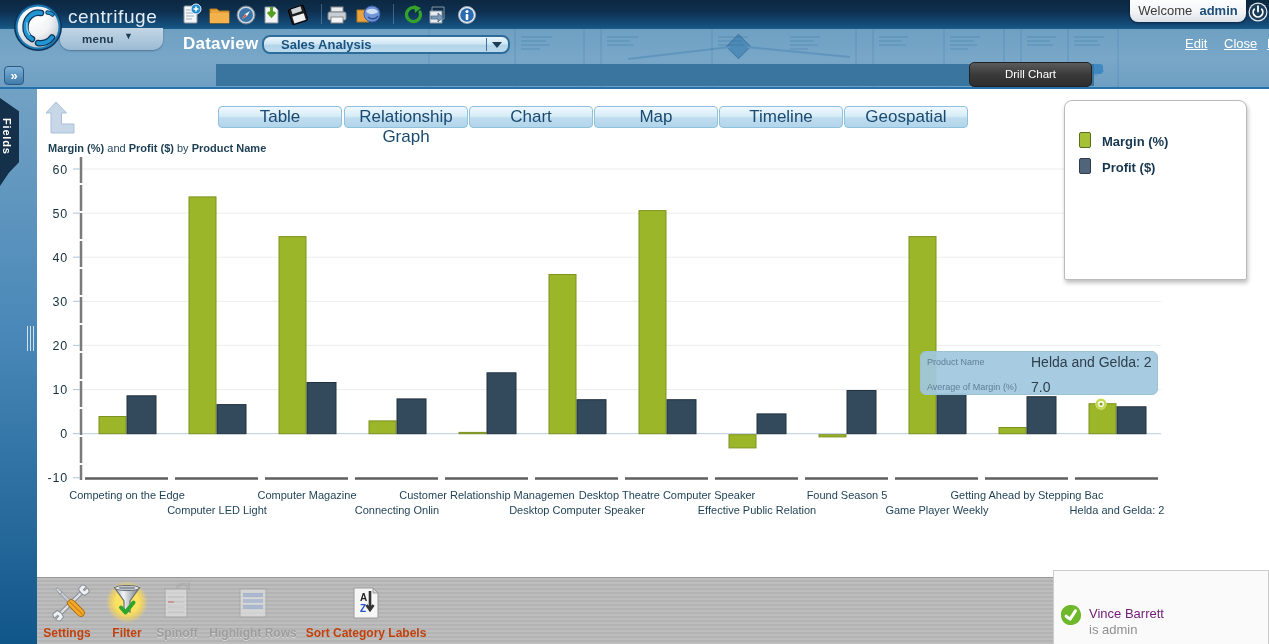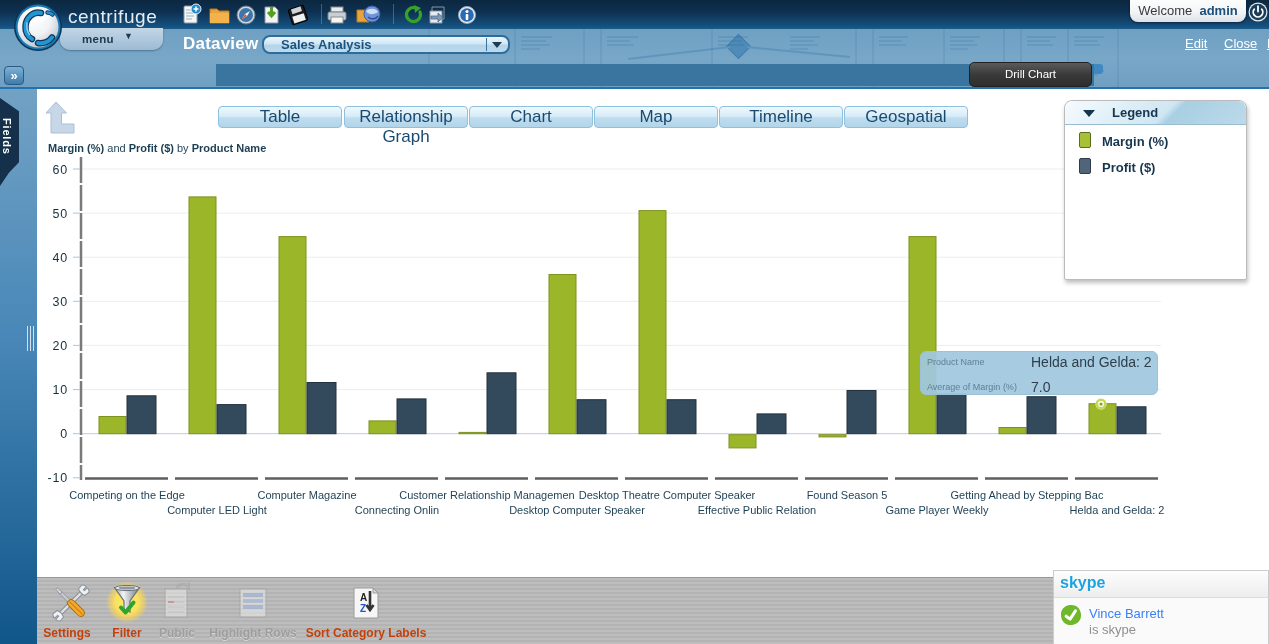--- a/index.html
+++ b/index.html
@@ -43,21 +43,21 @@
 .legitem{position:absolute;left:14px;font-size:13px;font-weight:bold;color:#16364f;}
 .sw{display:inline-block;width:10px;height:14px;border-radius:2px;vertical-align:-2px;margin-right:11px;}
 
 #tooltip{left:920px;top:351px;width:238px;height:44px;background:rgba(160,200,223,0.92);border:1px solid #9cc2d8;border-radius:6px;box-sizing:border-box;}
 #tooltip .l{position:absolute;font-size:9px;color:#5e7f94;}
 #tooltip .v{position:absolute;font-size:14px;color:#2e3e4a;}
 
 #skype{left:1053px;top:570px;width:216px;height:74px;background:#fafafa;border:1px solid #ccc;border-bottom:none;box-sizing:border-box;}
 #skyhead{position:absolute;left:0;top:0;width:100%;height:26px;background:linear-gradient(180deg,#fdfdfd 0%,#ededed 100%);border-bottom:1px solid #ddd;}
 #skylogo{position:absolute;left:6px;top:3px;font-size:16px;font-weight:bold;color:#1ba3e0;letter-spacing:0px;text-shadow:0 1px 1px rgba(255,255,255,0.9), 0 0 2px rgba(255,255,255,0.6);}
-#vince{position:absolute;left:35px;top:35px;font-size:13px;color:#3b82f6;}
+#vince{position:absolute;left:35px;top:35px;font-size:13px;color:#701a75;}
 #online{position:absolute;left:35px;top:51px;font-size:13px;color:#909090;}
 #skyicon{position:absolute;left:6px;top:33px;width:22px;height:22px;}
 </style>
 </head>
 <body>
 <div class="abs" id="topbar"></div>
 <div class="abs" id="subbar">
 <svg width="1269" height="59" viewBox="0 0 1269 59" xmlns="http://www.w3.org/2000/svg">
   <g opacity="0.55">
     <rect x="730" y="9" width="17" height="17" transform="rotate(45 738.5 17.5)" fill="#2f77ad" stroke="#1d5c8e"></rect>
@@ -355,24 +355,20 @@
     <text x="217" y="514">Computer LED Light</text>
     <text x="397" y="514">Connecting Onlin</text>
     <text x="577" y="514">Desktop Computer Speaker</text>
     <text x="757" y="514">Effective Public Relation</text>
     <text x="937" y="514">Game Player Weekly</text>
     <text x="1117" y="514">Helda and Gelda: 2</text>
   </g>
 </svg>
 
 <div class="abs" id="legend">
-  <div id="leghead">
-      <div class="tri"></div>
-      <span>Legend</span>
-    </div>
   <div class="legitem" style="top:31px;"><span class="sw" style="background:#a6c135;border:1px solid #5a6e1d;"></span>Margin (%)</div>
   <div class="legitem" style="top:57px;"><span class="sw" style="background:#50657a;border:1px solid #2c3c4a;"></span>Profit ($)</div>
 </div>
 
 <div class="abs" id="tooltip">
   <div class="l" style="left:6px;top:5px;">Product Name</div>
   <div class="v" style="left:110px;top:2px;">Helda and Gelda: 2</div>
   <div class="l" style="left:6px;top:30px;">Average of Margin (%)</div>
   <div class="v" style="left:110px;top:27px;">7.0</div>
 </div>
@@ -437,29 +433,26 @@
     <path d="M 317 11 L 336 11 L 341 16 L 341 41 L 317 41 Z" fill="#f6f6f6" stroke="#9a9a9a"></path>
     <path d="M 336 11 L 336 16 L 341 16 Z" fill="#d9d9d9" stroke="#9a9a9a"></path>
     <text x="323" y="24" font-size="10" font-weight="bold" fill="#222" font-family="Liberation Sans">A</text>
     <text x="323" y="35" font-size="10" font-weight="bold" fill="#2255cc" font-family="Liberation Sans">Z</text>
     <path d="M 333 14 L 333 32 M 329.5 28 L 333 33 L 336.5 28" fill="none" stroke="#333" stroke-width="2.6"></path>
   </g>
 </svg>
 </div>
 <div class="tblabel" style="left:67px;">Settings</div>
 <div class="tblabel" style="left:127px;">Filter</div>
-<div class="tblabel dis" style="left:177px;">Public</div>
+<div class="tblabel dis" style="left:177px;">Spinoff</div>
 <div class="tblabel dis" style="left:253px;">Highlight Rows</div>
 <div class="tblabel" style="left:366px;">Sort Category Labels</div>
 
 <div class="abs" id="skype">
-  <div id="skyhead">
-      <span id="skylogo">skype</span>
-    </div>
   <div id="skyicon" style="transform:rotate(-8deg);">
   <svg width="22" height="22" viewBox="0 0 22 22" xmlns="http://www.w3.org/2000/svg">
     <path d="M 11 1 C 17 1 21 5 21 11 C 21 17 17 21 11 21 C 5 21 1 17 1 11 C 1 5 5 1 11 1 Z" fill="#6fb82c"></path>
     <path d="M 6 11.5 L 9.5 15 L 16 7.5" fill="none" stroke="#fff" stroke-width="3" stroke-linecap="round" stroke-linejoin="round"></path>
   </svg>
   </div>
   <div id="vince">Vince Barrett</div>
-  <div id="online">is skype</div>
+  <div id="online">is admin</div>
 </div>
 
 </body></html>

